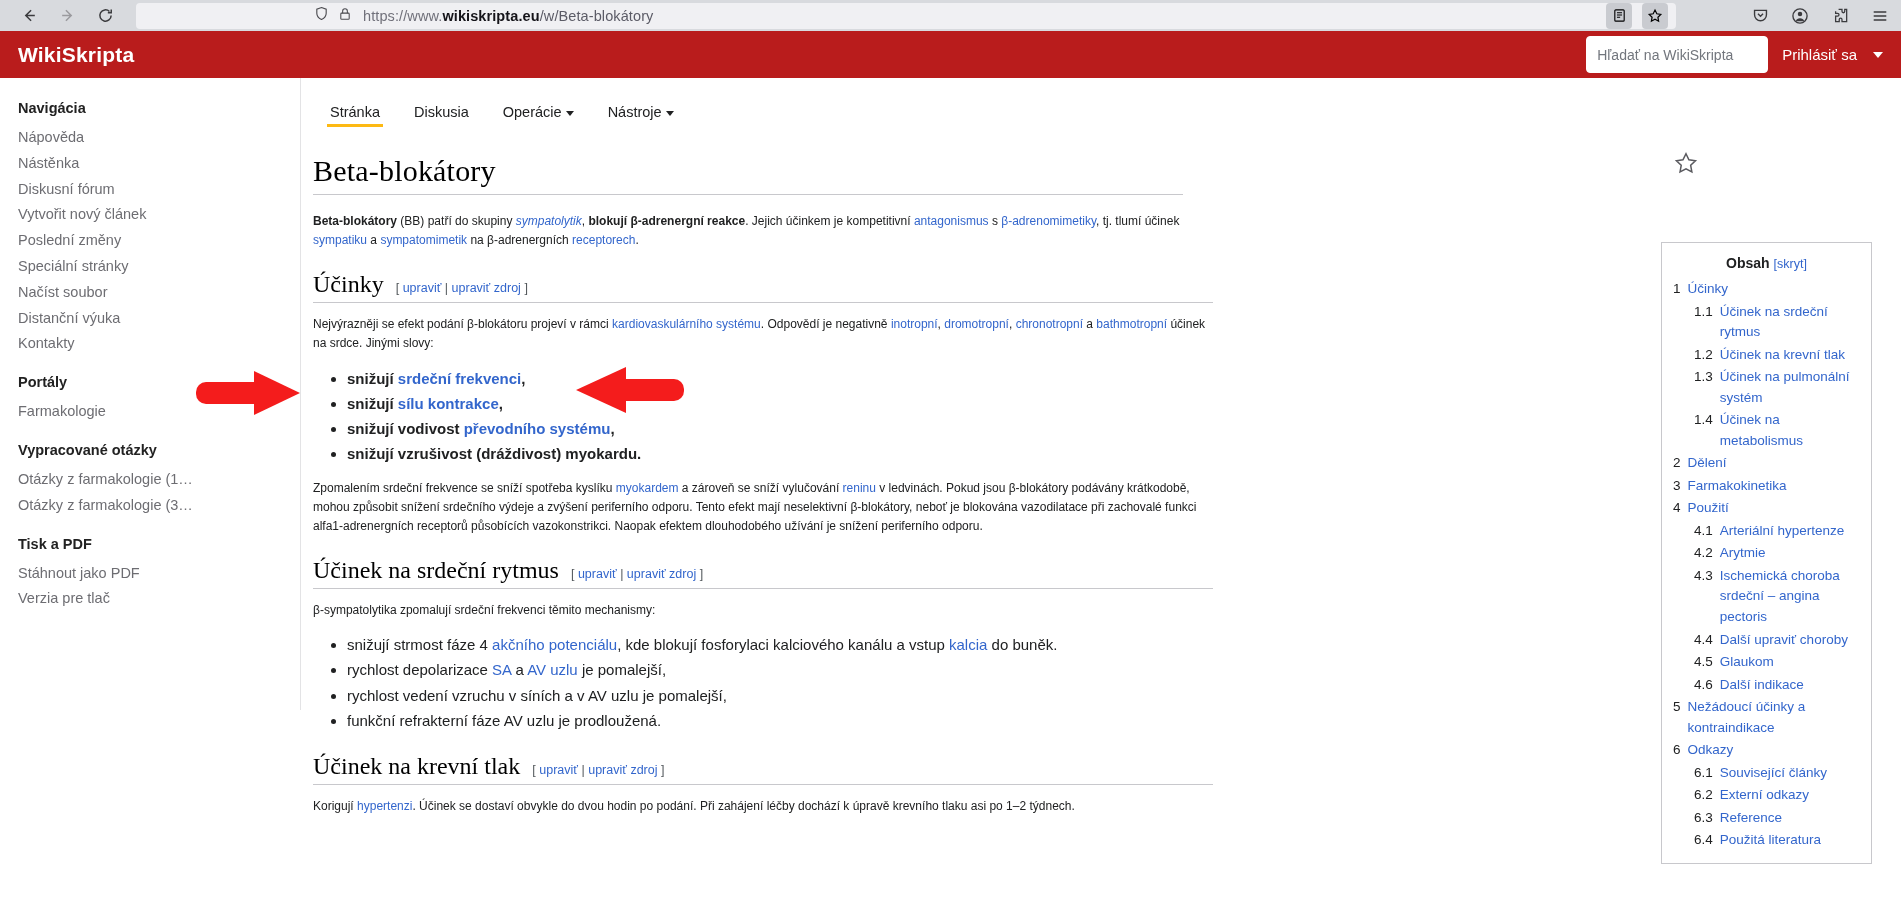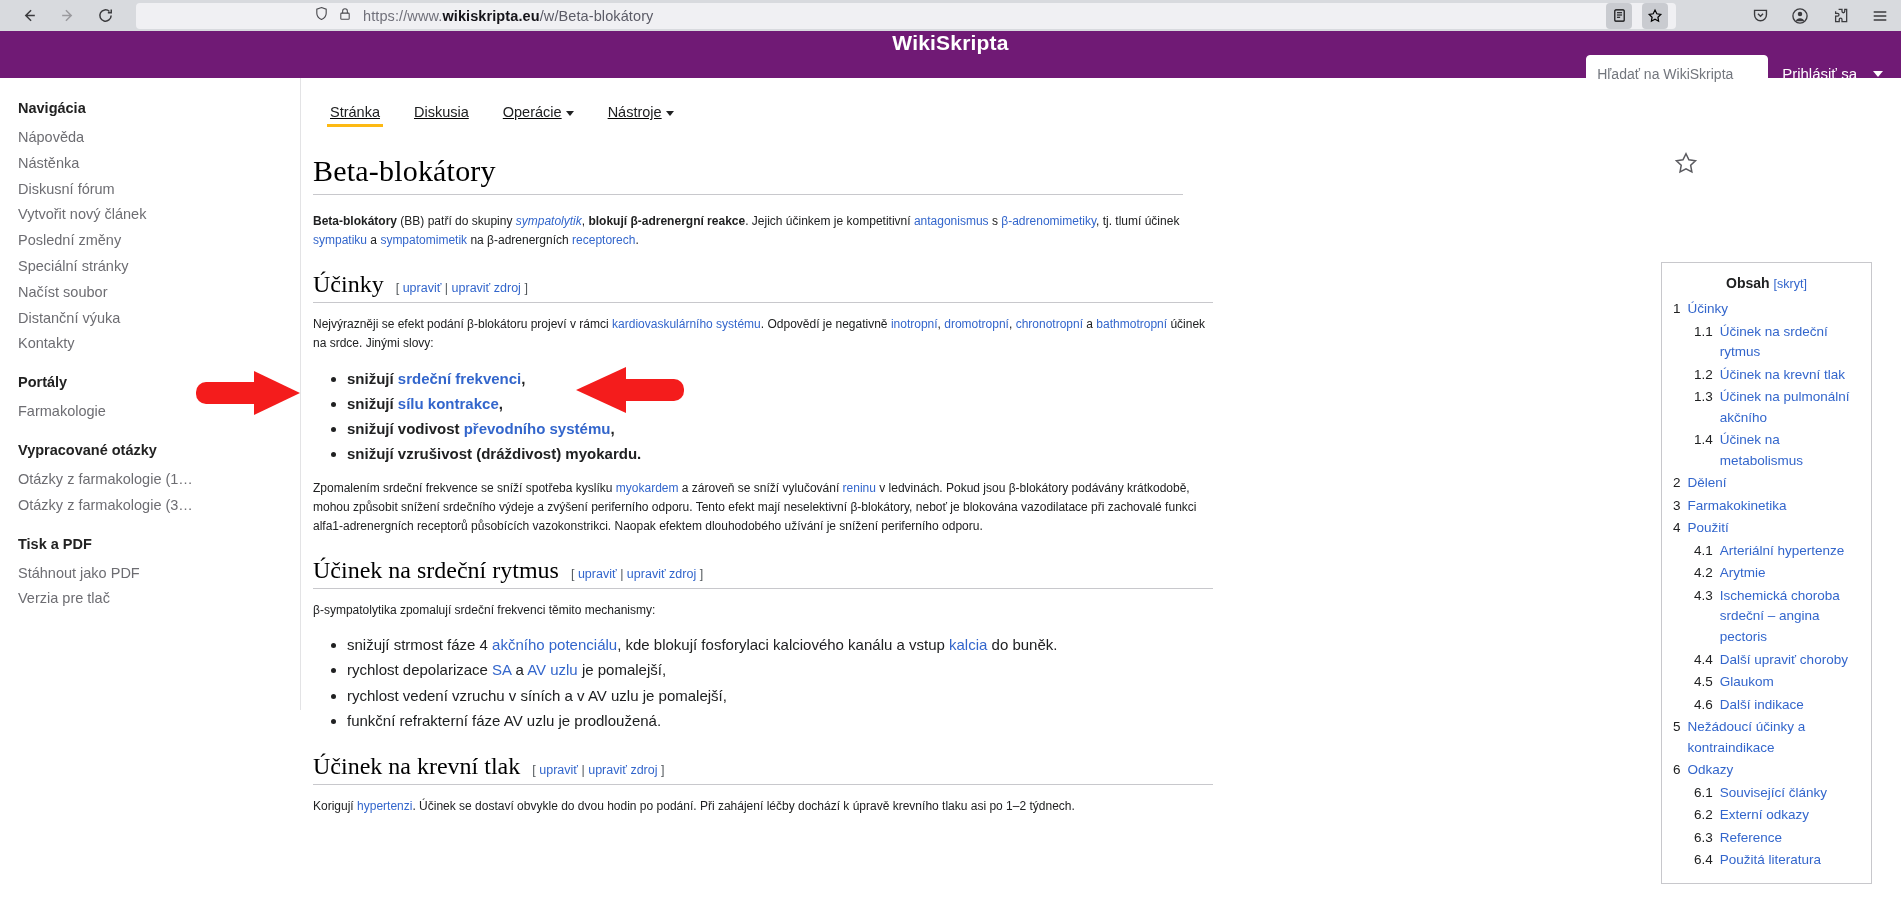--- a/index.html
+++ b/index.html
@@ -36,22 +36,22 @@
   }
   .url-text b{ color:#15141a; font-weight:700;}
   .url-text .path{ color:#5b5b66;}
   .url-right{ display:flex; align-items:center; gap:14px; margin-left:auto; color:#3b3b3e;}
   .tb-icon{ width:26px;height:26px;display:flex;align-items:center;justify-content:center;border-radius:4px;}
   .tb-icon.in-url{ background:#c9cbd0; }
   .url-inner-right{display:flex;align-items:center;gap:10px;margin-left:auto;}
 
   
   .site-header{
-    background:#701a75; height:47px; display:flex; align-items:center;
-    padding:0 18px; position:relative;flex-direction:column;
+    background:#b91c1c; height:47px; display:flex; align-items:center;
+    padding:0 18px; position:relative;
   }
   .site-logo{
     color:#fff; font-size:21px; font-weight:bold; letter-spacing:.2px;
   }
   .header-right{ margin-left:auto; display:flex; align-items:center; gap:14px;}
   .search-box{
     width:182px; height:37px; background:#fff; border-radius:4px;
     border:1px solid #fff; display:flex; align-items:center; padding:0 10px;
     font-size:14px; color:#72767d;
   }
@@ -64,21 +64,21 @@
   
   .page{ display:flex; height:632px; }
   .sidebar{ width:300px; padding:22px 0 0 18px; flex-shrink:0; }
   .sb-group{ margin-bottom:17px; }
   .sb-head{ font-size:14.5px; font-weight:bold; color:#222; margin-bottom:9px;}
   .sb-item{ font-size:14.5px; color:#6d6d72; line-height:1.78; cursor:default;}
   .content-wrap{
     flex:1; border-left:1px solid #e3e3e5; padding:0 0 0 0; position:relative;
   }
 
-  .tabs{ display:flex; gap:0; padding:26px 0 0 12px; font-size:14.5px;text-decoration:underline;}
+  .tabs{ display:flex; gap:0; padding:26px 0 0 12px; font-size:14.5px;}
   .tab{ padding:0 17px 6px 17px; color:#202122; position:relative; cursor:default;}
   .tab.active{ color:#202122; }
   .tab.active:after{
     content:""; position:absolute; left:14px; right:14px; bottom:-1px; height:3px;
     background:#fdb913;
   }
   .tab .tcaret{
     display:inline-block;width:0;height:0;margin-left:4px;vertical-align:middle;
     border-left:4px solid transparent;border-right:4px solid transparent;
     border-top:5px solid #202122;
@@ -108,21 +108,21 @@
   h2.sec .editlinks a{ color:#3366cc; text-decoration:none;}
   .sec-rule{ border-bottom:1px solid #c8c8cc; margin:0 0 12px 0; }
 
   ul.blist{ margin:4px 0 12px 0; padding-left:34px; }
   ul.blist li{ font-size:15px; line-height:1.68; color:#202122; }
   ul.blist.bold li{ font-weight:bold; }
   ul.blist.bold li a.wl{ color:#3366cc; }
 
   
   .toc{
-    position:absolute; right:29px; top:184px; width:211px;
+    position:absolute; right:29px; top:164px; width:211px;
     border:1px solid #c8c8cc; background:#fff; padding:10px 11px 12px 11px;
     font-size:13.5px; line-height:1.52;
   }
   .toc-title{ text-align:center; font-weight:bold; color:#202122; font-size:14px; margin-bottom:5px;}
   .toc-title .toggle{ font-weight:normal; font-size:12.5px; color:#3366cc;}
   .toc-l1{ display:flex; gap:7px; margin-top:2px;}
   .toc-l2{ display:flex; gap:7px; margin-top:2px; padding-left:21px;}
   .toc-num{ color:#202122; flex-shrink:0;}
   .toc-txt{ color:#3366cc;}
 
@@ -335,21 +335,21 @@
           <div class="toc-l2">
             <span class="toc-num">1.1</span>
             <span class="toc-txt">Účinek na srdeční rytmus</span>
           </div>
           <div class="toc-l2">
             <span class="toc-num">1.2</span>
             <span class="toc-txt">Účinek na krevní tlak</span>
           </div>
           <div class="toc-l2">
             <span class="toc-num">1.3</span>
-            <span class="toc-txt">Účinek na pulmonální akčního</span>
+            <span class="toc-txt">Účinek na pulmonální systém</span>
           </div>
           <div class="toc-l2">
             <span class="toc-num">1.4</span>
             <span class="toc-txt">Účinek na metabolismus</span>
           </div>
           <div class="toc-l1">
             <span class="toc-num">2</span>
             <span class="toc-txt">Dělení</span>
           </div>
           <div class="toc-l1">

